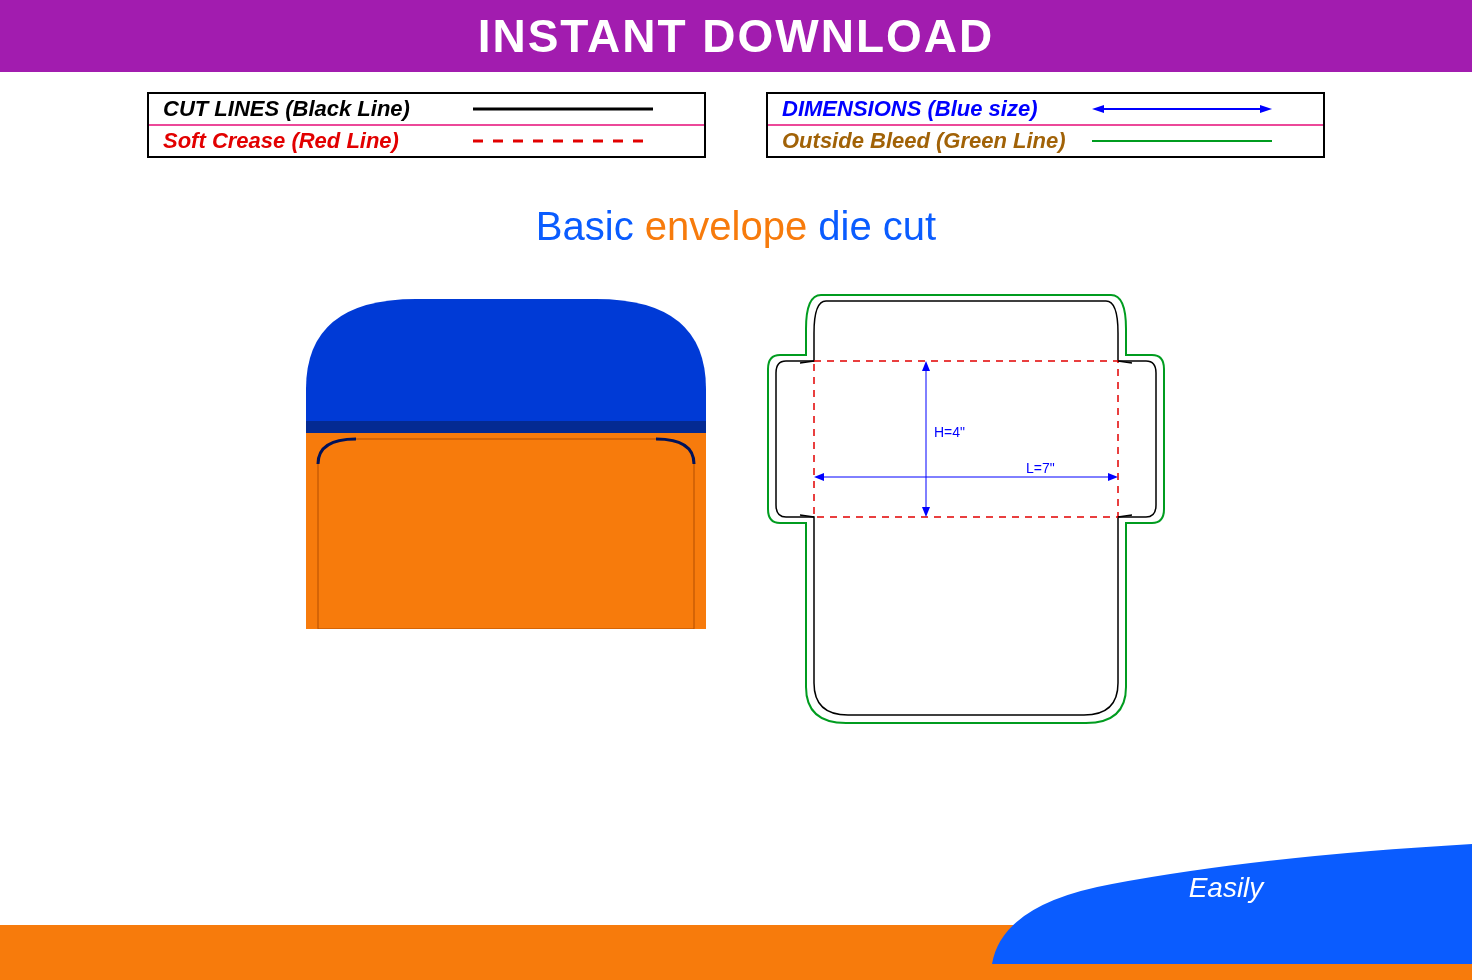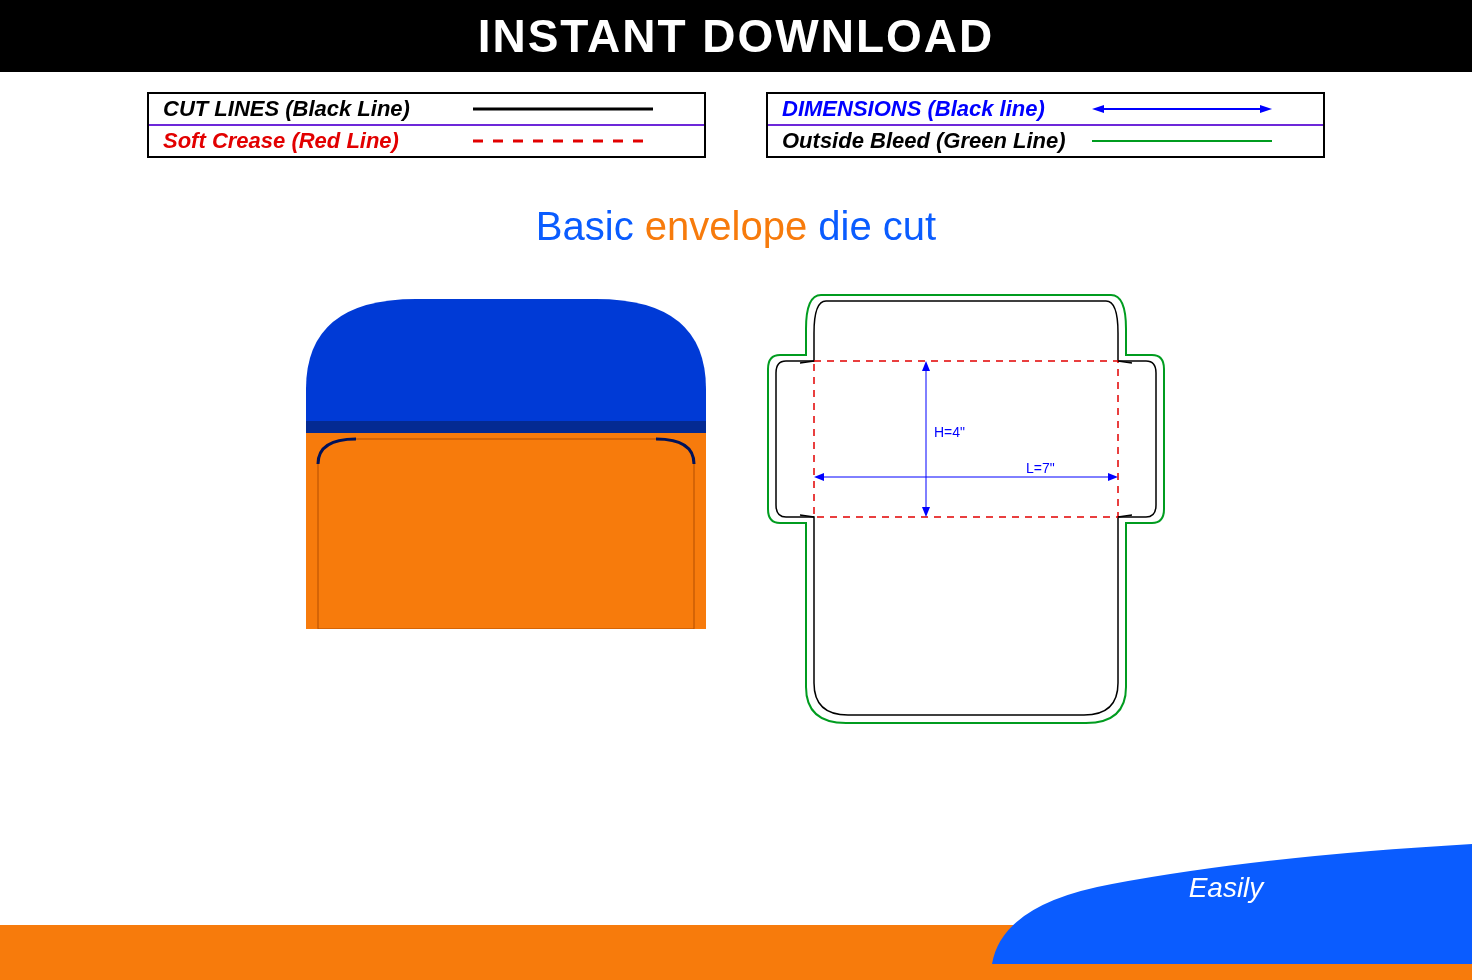--- a/index.html
+++ b/index.html
@@ -1,30 +1,30 @@
 <!DOCTYPE html>
 <html><head>
 <meta charset="utf-8">
 <style>
   body {
     margin:0; padding:0; width:1472px; height:980px; background:#fff;
     font-family: Arial, Helvetica, sans-serif; position:relative;
   }
-  .top-bar{background:#000000;height:72px;display:flex;align-items:center;justify-content:center}
+  .top-bar{background:#a21caf;height:72px;display:flex;align-items:center;justify-content:center}
   .top-bar-title{color:#fff;font-size:46px;font-weight:bold;letter-spacing:2px}
   .legends{display:flex;gap:60px;justify-content:center;margin-top:20px}
   .legend-box{border:2px solid #000;width:555px}
   .legend-row{display:flex;align-items:center;font-size:22px;font-weight:bold;padding:0 14px;height:30px;font-style:italic}
-  .legend-row + .legend-row{border-top:2px solid #6d28d9}
+  .legend-row + .legend-row{border-top:2px solid #ec4899}
   .legend-label{flex:0 0 310px}
   .legend-sample{flex:1;height:20px;display:flex;align-items:center}
   .black-txt{color:#000}
   .red-txt{color:#e20000}
   .blue-txt{color:#0000ff}
-  .green-txt{color:#000000}
+  .green-txt{color:#a16207}
   .main-title{text-align:center;margin-top:46px;font-size:40px;font-weight:500}
   .main-title .blue{color:#0a5cff}
   .main-title .orange{color:#f77b0c}
   .stage{display:flex;justify-content:center;gap:60px;margin-top:40px}
   .mockup,.dieline{position:relative}
   .bottom-bar{position:absolute;left:0;right:0;bottom:0;height:55px;background:#f77b0c}
   .resize-tag{position:absolute;right:0;bottom:16px;width:480px;height:120px}
 </style>
 </head>
 <body>
@@ -47,21 +47,21 @@
       <span class="legend-label red-txt">Soft Crease (Red Line)</span>
       <span class="legend-sample">
         <svg width="180" height="20">
             <line x1="0" y1="10" x2="180" y2="10" stroke="#e20000" stroke-width="3" stroke-dasharray="10 10"></line>
           </svg>
       </span>
     </div>
   </div>
   <div class="legend-box">
     <div class="legend-row">
-      <span class="legend-label blue-txt">DIMENSIONS (Black line)</span>
+      <span class="legend-label blue-txt">DIMENSIONS (Blue size)</span>
       <span class="legend-sample">
         <svg width="180" height="20">
           <line x1="8" y1="10" x2="172" y2="10" stroke="#0000ff" stroke-width="2"></line>
           <polygon points="0,10 12,6 12,14" fill="#0000ff"></polygon>
           <polygon points="180,10 168,6 168,14" fill="#0000ff"></polygon>
         </svg>
       </span>
     </div>
     <div class="legend-row">
       <span class="legend-label green-txt">Outside Bleed (Green Line)</span>

